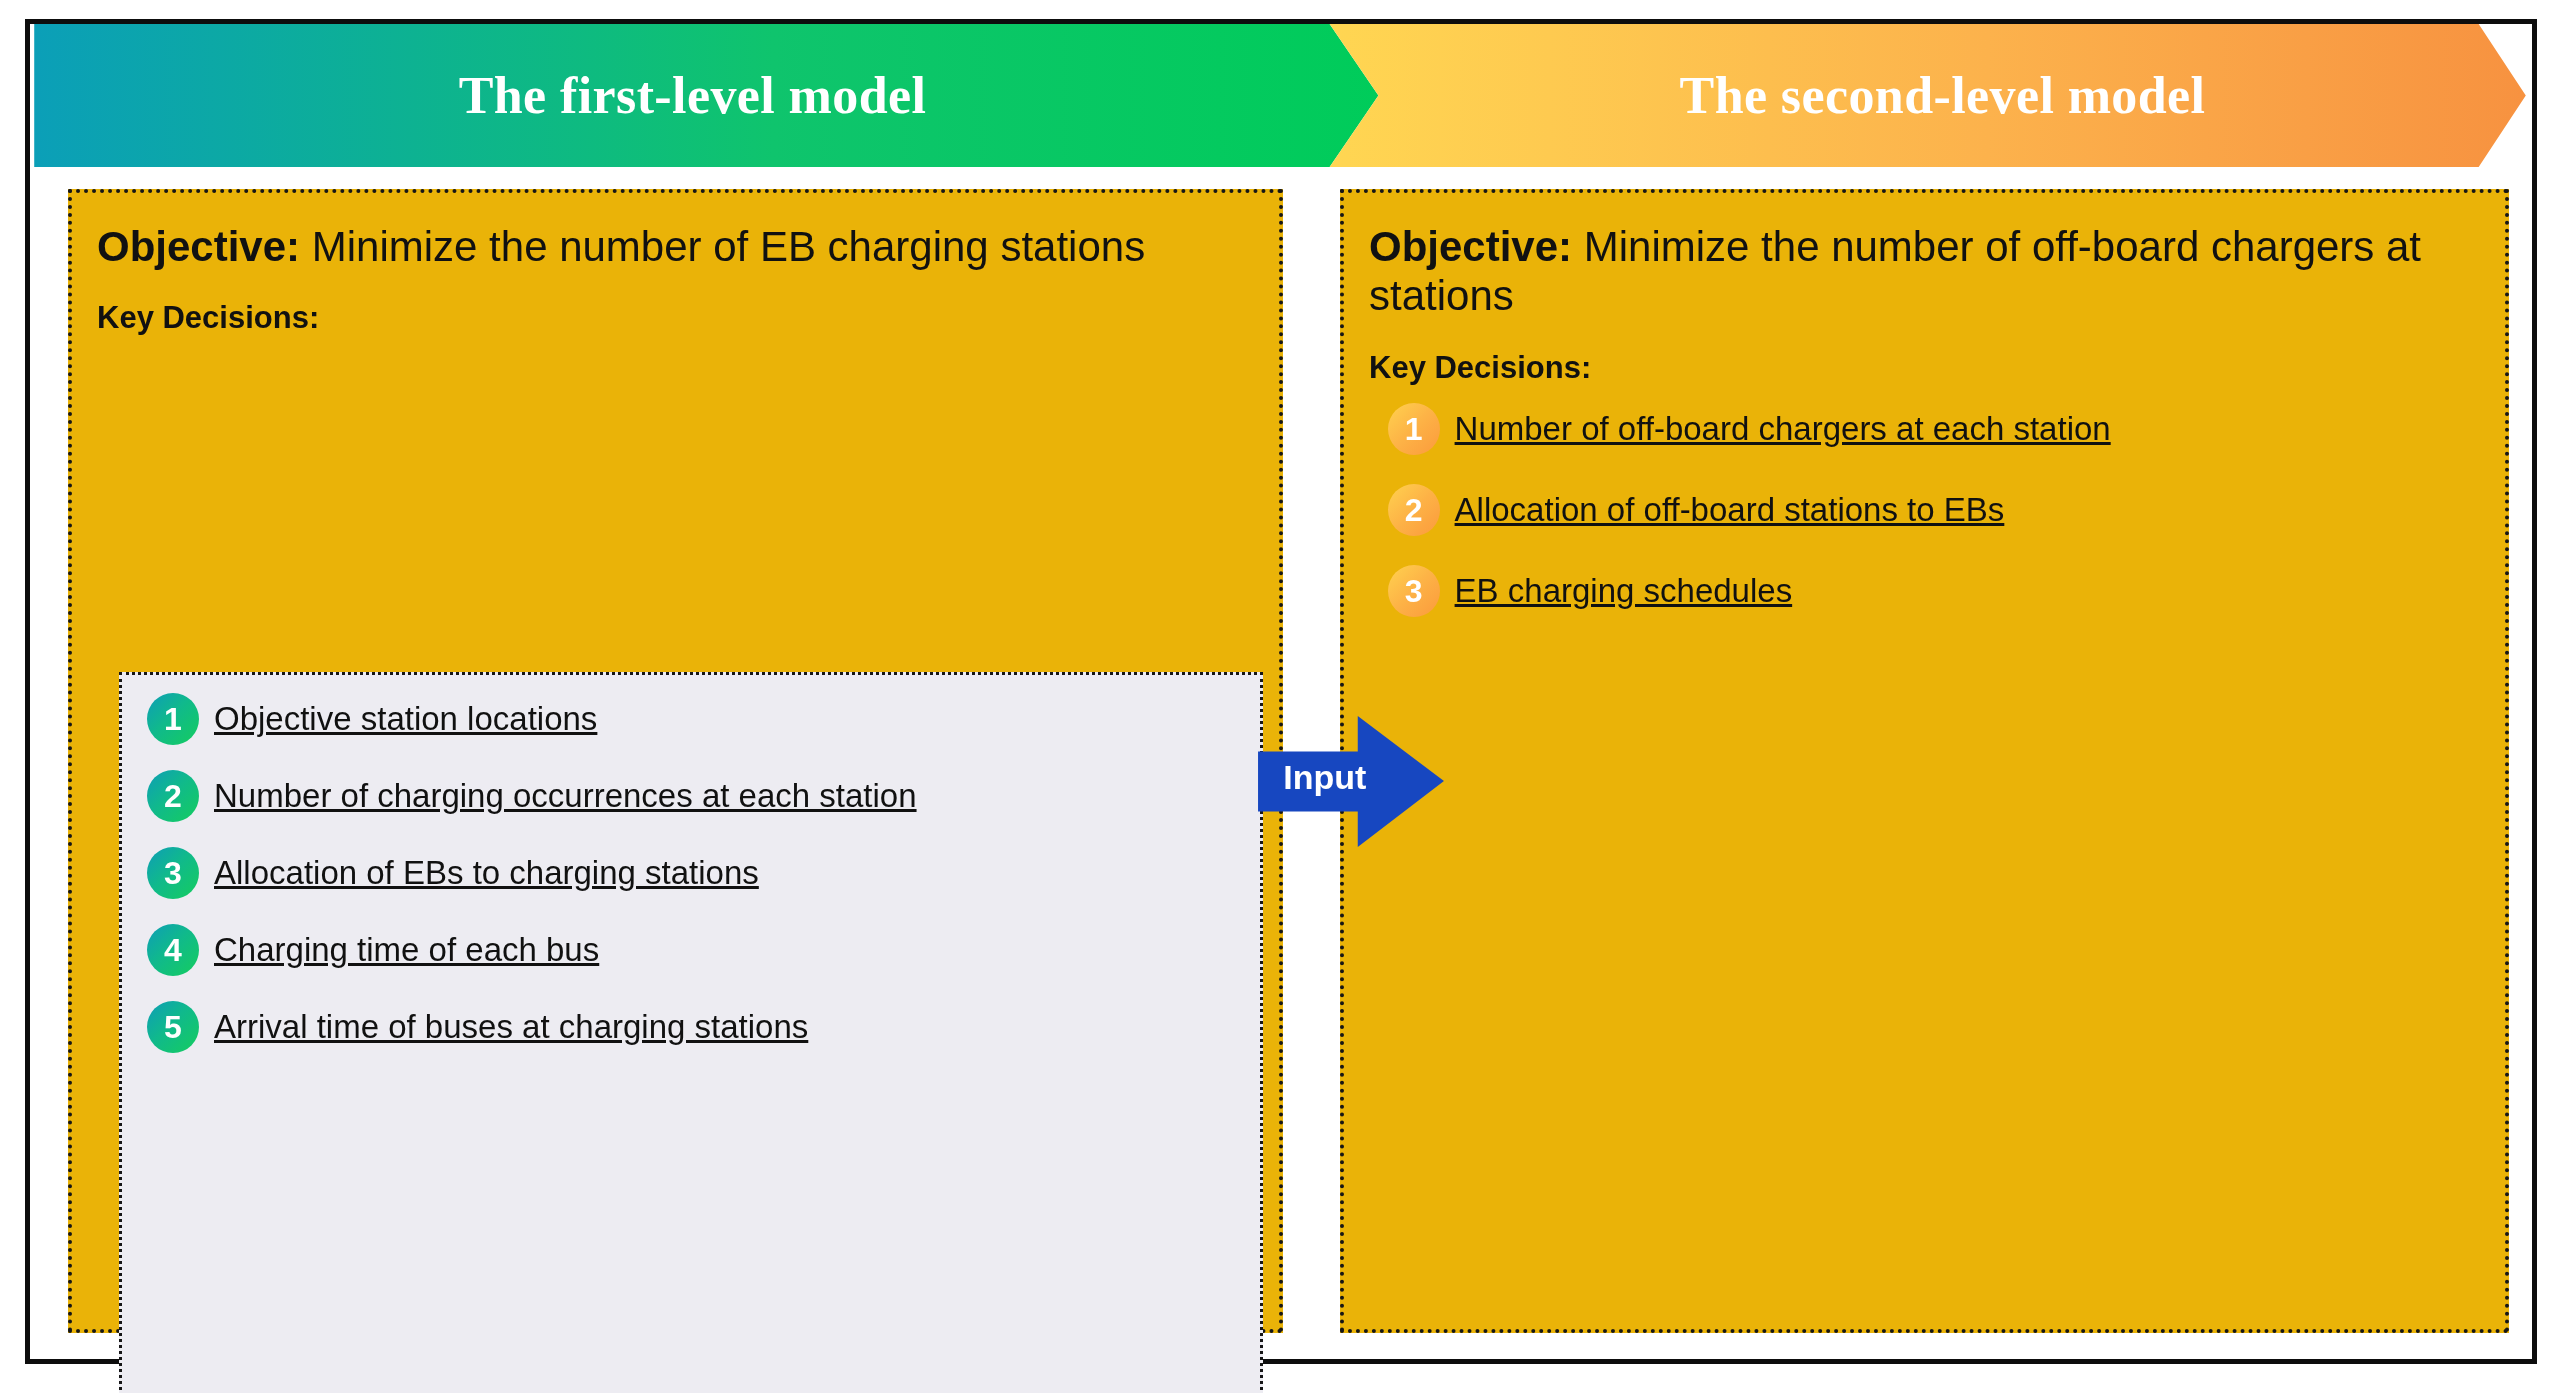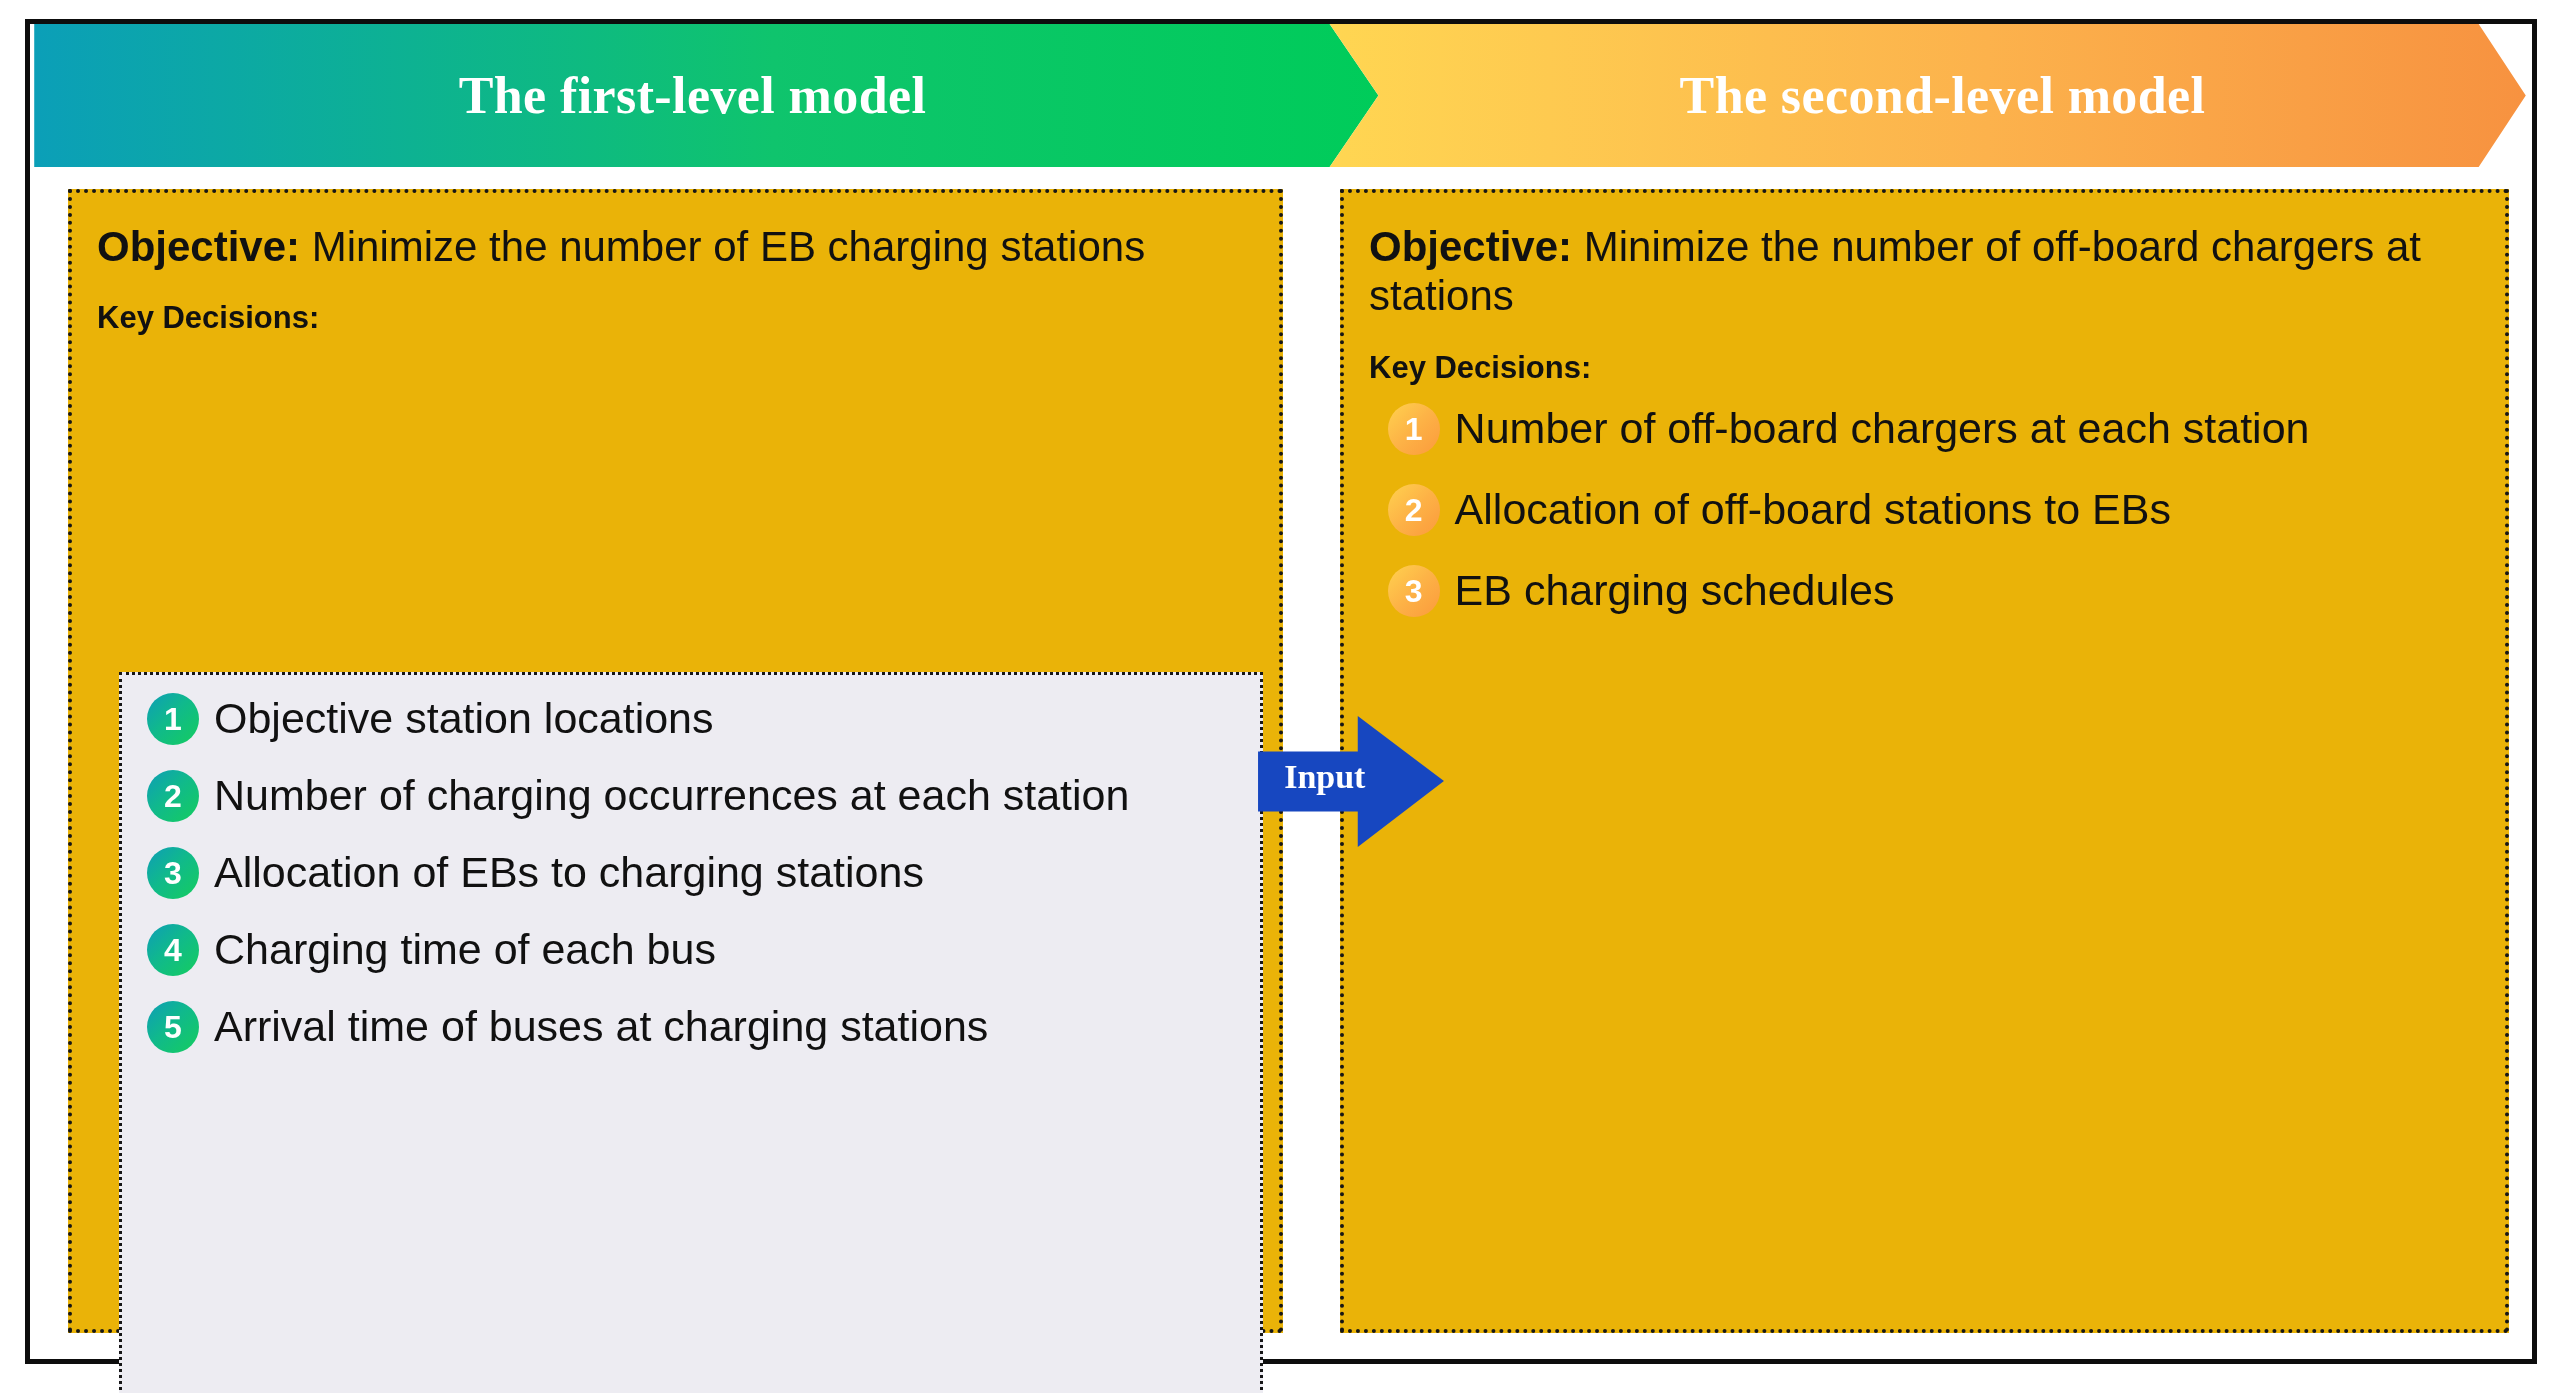--- a/index.html
+++ b/index.html
@@ -36,32 +36,32 @@
               background:#edecf2;border:3.4px dotted #161616;box-sizing:border-box;
               padding:18.6px 0 0 0;}
 
   
   .item{display:flex;align-items:center;gap:15px;margin-bottom:15px;}
   .badge{flex:0 0 auto;width:52px;height:52px;border-radius:50%;
          display:flex;align-items:center;justify-content:center;
          color:#ffffff;font-weight:bold;font-size:32px;line-height:1;}
   .badge.green{background:linear-gradient(135deg,#0e9db8 0%,#10b98c 45%,#15cd5e 100%);}
   .badge.orange{background:linear-gradient(135deg,#ffd24f 0%,#fdb246 50%,#fb9a3c 100%);}
-  .item-text{font-size:43px;line-height:1.2;color:#111111;}
+  .item-text{font-size:33px;line-height:1.2;color:#111111;text-decoration:underline;}
 
   .list-left{padding-left:25px;padding-right:17px;}
   .list-left .item{margin-bottom:25px;}
 
   .list-right{padding-left:18.6px;padding-right:8.4px;}
   .list-right .item{margin-bottom:29px;align-items:center;}
 
   
   .input-arrow{position:absolute;left:1228px;top:692px;width:186px;height:131px;}
   .input-arrow .lbl{position:absolute;left:11.8px;top:42px;width:110px;text-align:center;
-                    color:#ffffff;font-weight:bold;font-size:34px;letter-spacing:0px;font-family:Liberation Serif, serif;}
+                    color:#ffffff;font-weight:bold;font-size:34px;letter-spacing:0px;}
 </style>
 </head>
 <body>
 
 <div class="figure">
 
   <div class="banner">
     <svg width="2500" height="143" viewBox="0 0 2962 170" xmlns="http://www.w3.org/2000/svg">
       <defs>
         <linearGradient id="gradLeft" x1="0" y1="0" x2="1" y2="0">

